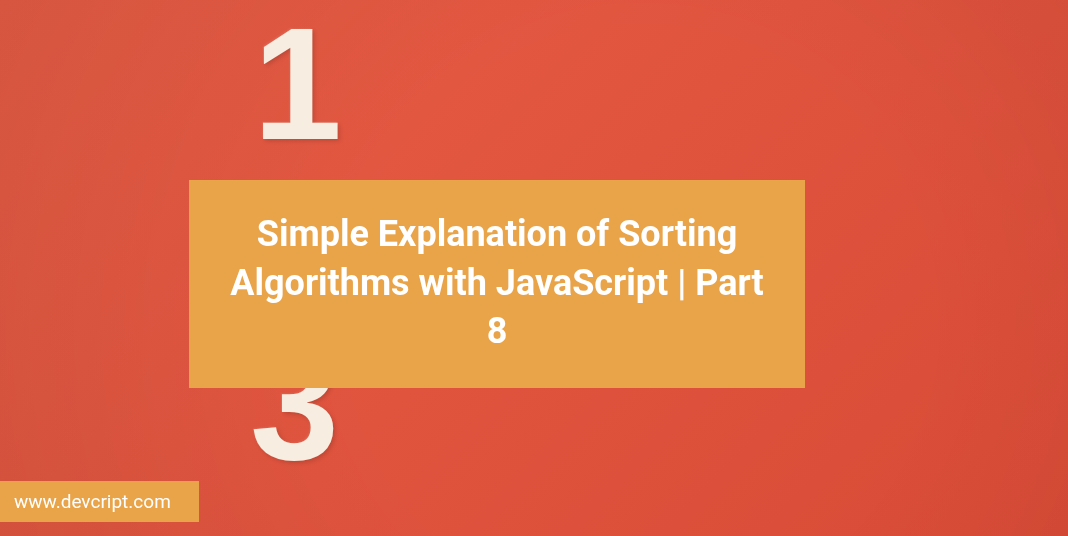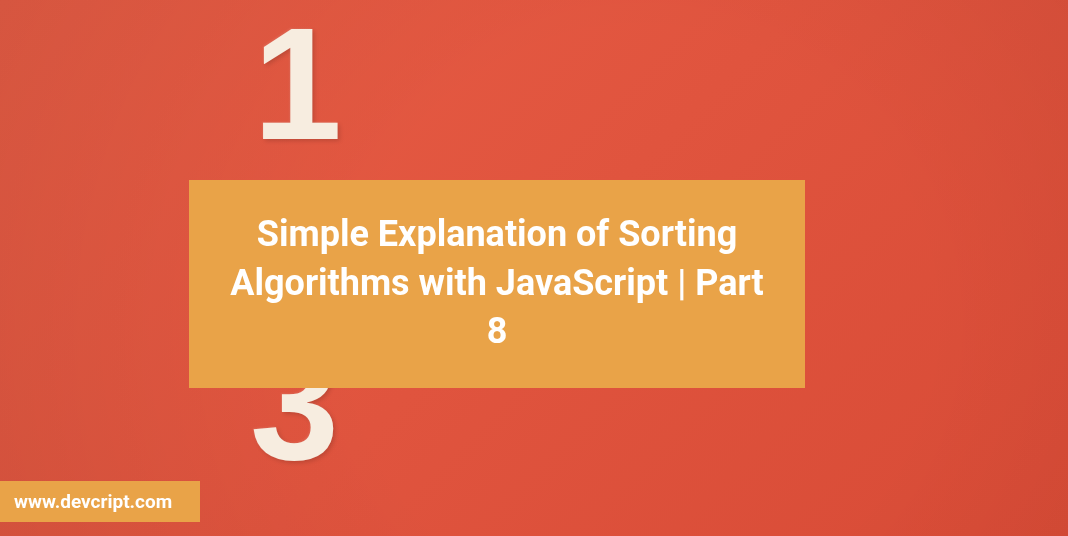--- a/index.html
+++ b/index.html
@@ -73,21 +73,21 @@
     .url-bar {
       position: absolute;
       left: 0;
       bottom: 14px;
       background: #e9a348;
       padding: 9px 28px 9px 14px;
     }
     .url-text {
       color: #ffffff;
       font-size: 19px;
-      font-weight: 700;
+      font-weight: 400;
     }
     
     .container::before {
       content: "";
       position: absolute;
       inset: 0;
       background: radial-gradient(circle at 60% 60%, transparent 40%, rgba(0,0,0,0.08) 100%);
       pointer-events: none;
     }
   </style>

